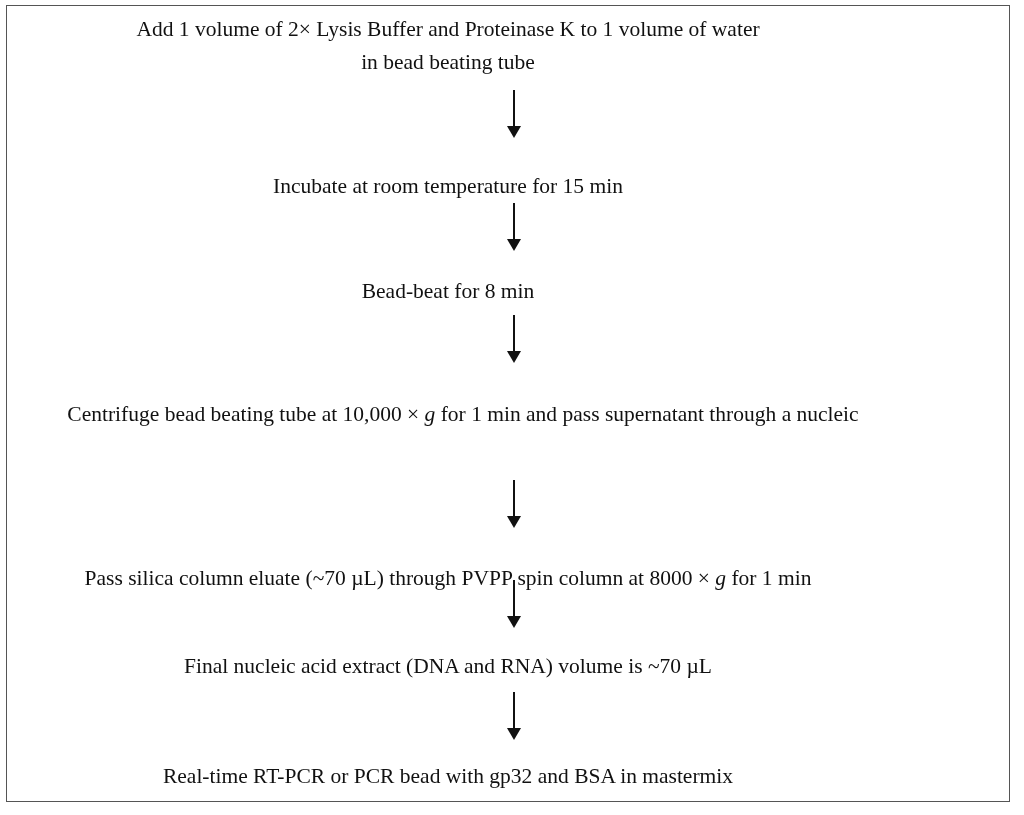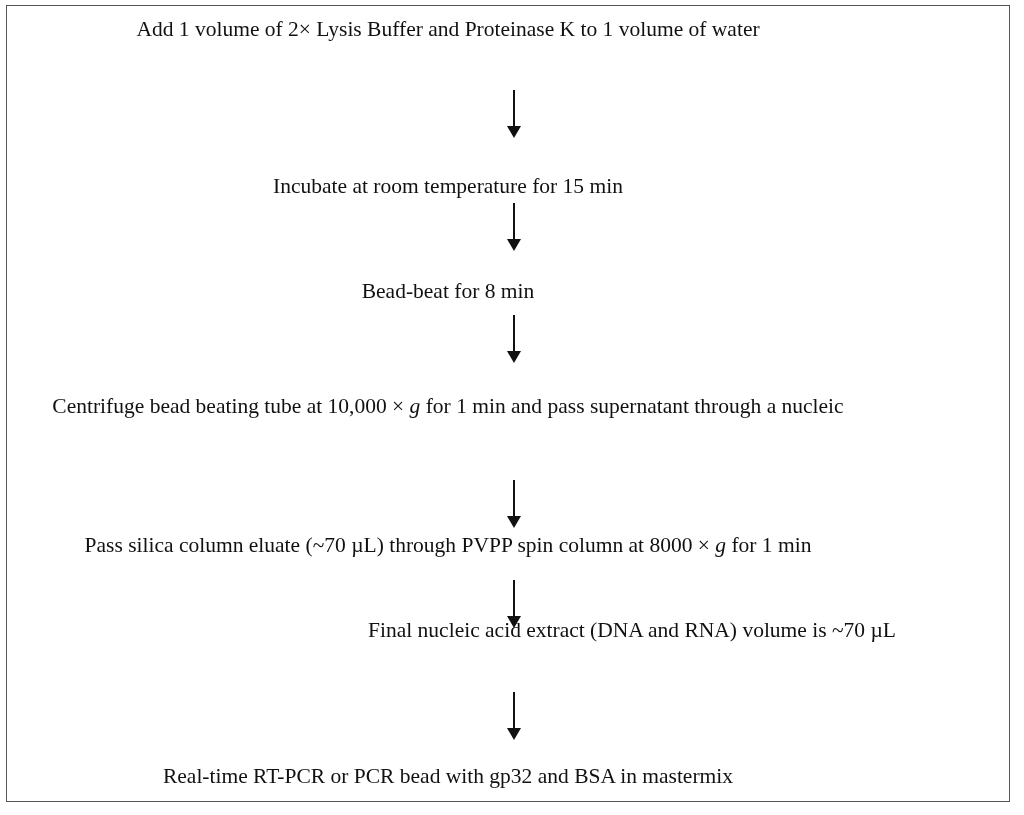--- a/index.html
+++ b/index.html
@@ -16,20 +16,21 @@
                    border-top: 12px solid #111; }
     i { font-style: italic; }
   </style>
 </head>
 <body>
 
 <div class="frame"></div>
 
 <div class="step" style="top:13px;">
   <div>Add 1 volume of 2× Lysis Buffer and Proteinase K to 1 volume of water</div>
+  <div>in bead beating tube</div>
 </div>
 
 <div class="arrow" style="top:90px;height:48px;">
   <div class="shaft" style="height:38px;"></div>
     <div class="head" style="top:36px;"></div>
 </div>
 
 <div class="step" style="top:170px;">
   <div>Incubate at room temperature for 15 min</div>
 </div>
@@ -41,39 +42,39 @@
 
 <div class="step" style="top:275px;">
   <div>Bead-beat for 8 min</div>
 </div>
 
 <div class="arrow" style="top:315px;height:48px;">
   <div class="shaft" style="height:38px;"></div>
     <div class="head" style="top:36px;"></div>
 </div>
 
-<div class="step" style="top:390px;">
+<div class="step" style="top:398px;margin-left:15px;">
   <div><span>Centrifuge bead beating tube at 10,000 × </span><i>g</i><span> for 1 min and pass supernatant through a nucleic</span></div>
 </div>
 
 <div class="arrow" style="top:480px;height:48px;">
   <div class="shaft" style="height:38px;"></div>
     <div class="head" style="top:36px;"></div>
 </div>
 
-<div class="step" style="top:529px;">
+<div class="step" style="top:562px;">
   <div><span>Pass silica column eluate (~70 µL) through PVPP spin column at 8000 × </span><i>g</i><span> for 1 min</span></div>
 </div>
 
 <div class="arrow" style="top:580px;height:48px;">
   <div class="shaft" style="height:38px;"></div>
     <div class="head" style="top:36px;"></div>
 </div>
 
-<div class="step" style="top:614px;text-align:right;">
+<div class="step" style="top:650px;">
   <div>Final nucleic acid extract (DNA and RNA) volume is ~70 µL</div>
 </div>
 
 <div class="arrow" style="top:692px;height:48px;">
   <div class="shaft" style="height:38px;"></div>
     <div class="head" style="top:36px;"></div>
 </div>
 
 <div class="step" style="top:760px;">
   <div>Real-time RT-PCR or PCR bead with gp32 and BSA in mastermix</div>

